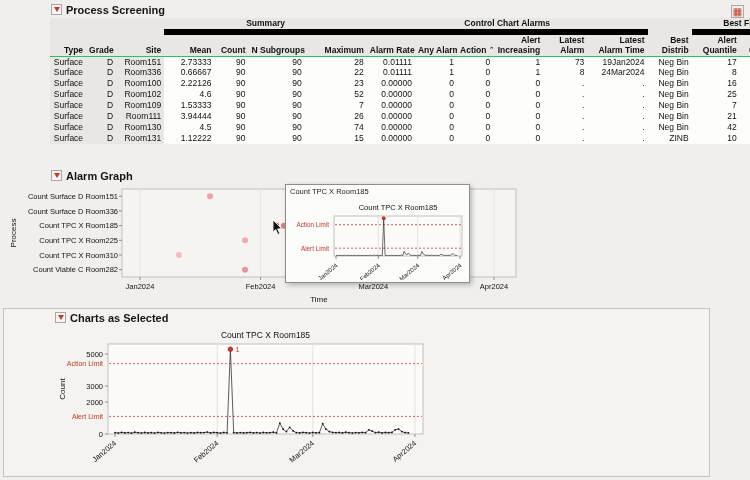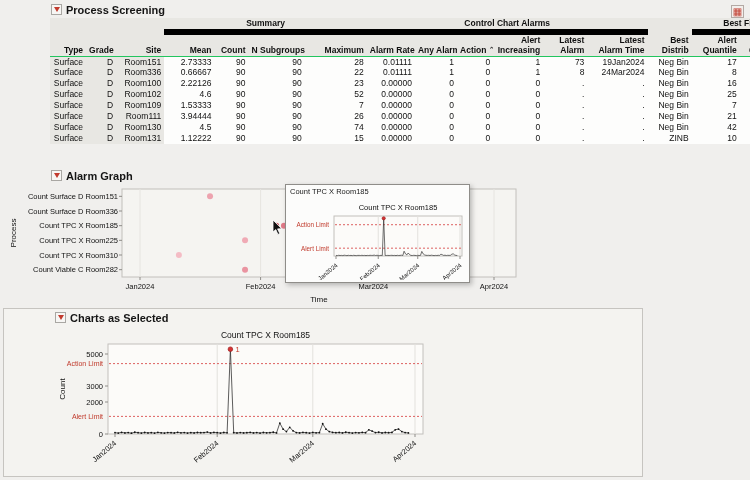--- a/index.html
+++ b/index.html
@@ -26,21 +26,21 @@
   .sort-caret{font-size:7px;color:#333;vertical-align:top;}
 
   
   #alarm-panel{top:167px;height:141px;}
   #alarm-svg{position:absolute;left:0;top:14px;}
   #tooltip{position:absolute;left:285px;top:17px;width:183px;height:97px;background:#fcfcfb;border:1px solid #8f8d89;box-shadow:2px 2px 5px rgba(0,0,0,.25);z-index:5;}
   #tooltip .tt-title{font-size:7.5px;color:#222;padding:2px 0 0 4px;}
   #cursor{position:absolute;left:272px;top:52px;z-index:6;}
 
   
-  #sel-panel{top:308px;left:3px;width:640px;height:169px;border:1px solid #c6c4c0;background:#f4f3f0;box-sizing:border-box;}
+  #sel-panel{top:308px;left:3px;width:707px;height:169px;border:1px solid #c6c4c0;background:#f4f3f0;box-sizing:border-box;}
   #big-svg{display:block;margin-left:2px;}
   svg text{font-family:"Liberation Sans",sans-serif;}
 </style>
 </head>
 <body>
 
 <div class="page">
 
   <span class="corner-icon">▦</span>
 

